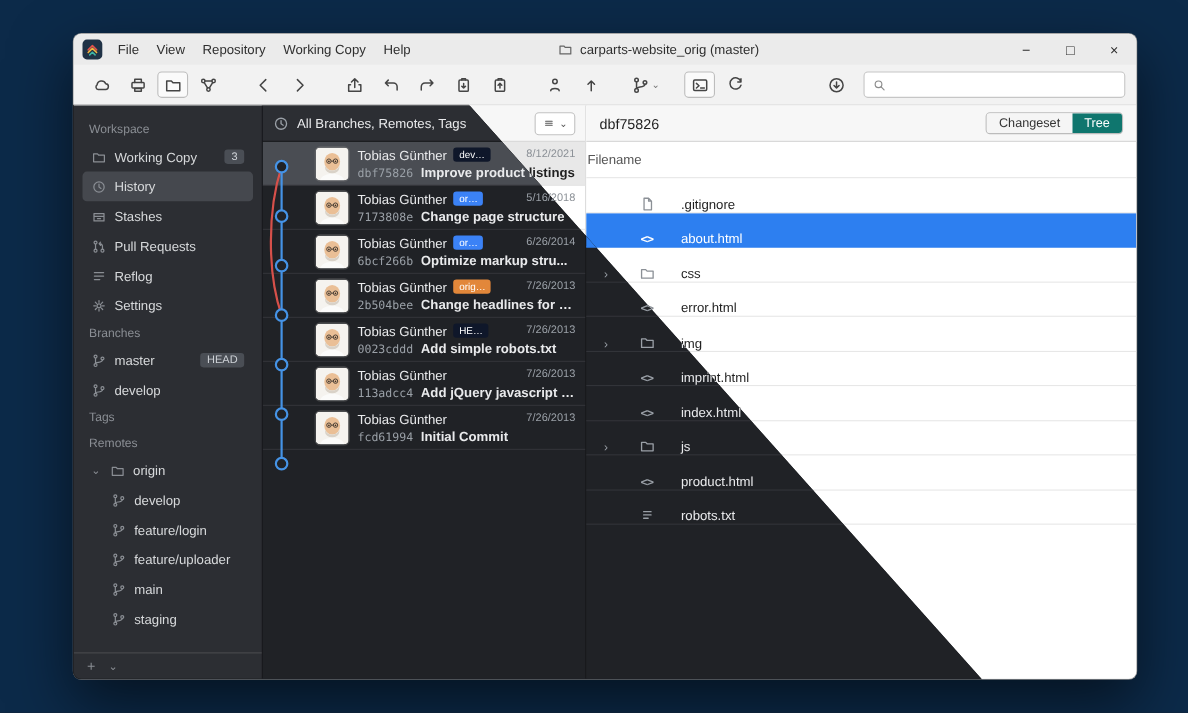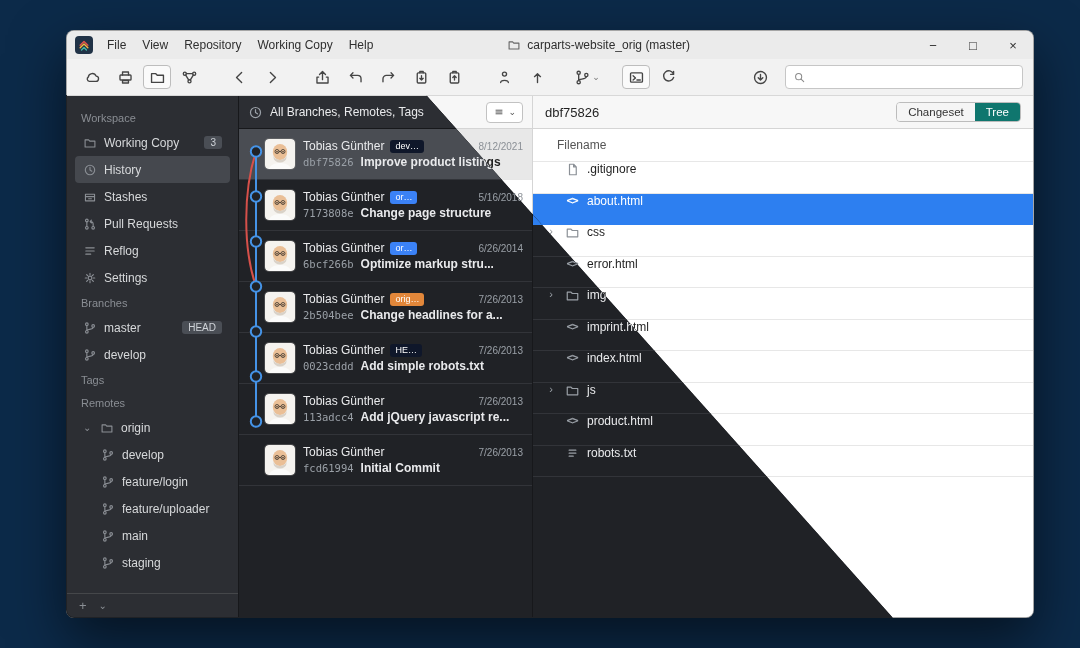--- a/index.html
+++ b/index.html
@@ -45,42 +45,42 @@
 .pill{background:var(--side-badge);color:var(--side-badge-fg);font-size:10px;border-radius:3px;padding:1px 6px}
 .ind{margin-left:18px}
 .side-foot{height:24px;border-top:1px solid rgba(128,128,128,.3);display:flex;align-items:center;gap:12px;padding:0 12px;color:var(--side-muted);font-size:13px;flex:0 0 auto}
 .history{width:294px;display:flex;flex-direction:column;background:var(--panel-bg);border-right:1px solid var(--panel-border);min-width:0}
 .phead{height:33px;background:var(--header-bg);border-bottom:1px solid var(--panel-border);display:flex;align-items:center;gap:7px;padding:0 9px;color:var(--panel-fg);font-size:12px;flex:0 0 auto}
 .phead svg{width:15px;height:15px;color:var(--muted)}
 .filter-btn{margin-left:auto;display:flex;align-items:center;gap:3px;background:#fff;border:1px solid #c2c2c2;border-radius:4px;height:21px;padding:0 6px;color:#555;font-size:9px}
 .filter-btn svg{width:12px;height:12px;color:#555}
 .commits{position:relative;flex:1;min-height:0}
 .graph{position:absolute;left:0;top:0;width:34px;height:315px;pointer-events:none}
-.commit-row{height:51px;display:flex;align-items:center;padding-left:26px;border-bottom:1px solid var(--row-border);gap:8px}
+.commit-row{height:40px;display:flex;align-items:center;padding-left:48px;border-bottom:1px solid var(--row-border);gap:8px}
 .commit-row.sel{background:var(--sel-row)}
 .avatar{width:30px;height:30px;border-radius:4px;overflow:hidden;flex:0 0 auto;box-shadow:0 0 0 1px rgba(128,128,128,.4)}
 .avatar svg{width:30px;height:30px;display:block}
 .cmeta{flex:1;min-width:0;padding-right:9px}
 .crow1{display:flex;align-items:center;gap:6px}
 .author{font-size:12px;color:var(--panel-fg);white-space:nowrap}
 .badge{font-size:9px;color:#fff;border-radius:3px;padding:1.5px 5px;white-space:nowrap}
 .b-blue{background:#0f172a}.b-gray{background:#3b82f6}.b-orange{background:#e2873a}
 .date{margin-left:auto;font-size:10px;color:var(--muted);white-space:nowrap}
 .crow2{display:flex;gap:7px;margin-top:2px;align-items:baseline}
 .hash{font-family:"DejaVu Sans Mono",monospace;font-size:10.5px;color:var(--muted)}
 .msg{font-size:12px;font-weight:bold;color:var(--panel-fg);white-space:nowrap;overflow:hidden;text-overflow:ellipsis}
 .detail{flex:1;display:flex;flex-direction:column;background:var(--panel-bg);min-width:0}
 .detail .phead{justify-content:space-between;padding:0 12px}
 .hash-title{font-size:13px;color:var(--panel-fg)}
 .seg{display:flex;border:1px solid #bcbcbc;border-radius:4px;overflow:hidden}
 .sbtn{font-size:11.5px;padding:3px 11px;background:#f5f5f5;color:#333;border:0}
 .sbtn.active{background:#0f766e;color:#fff}
-.fhead{height:33px;display:flex;align-items:center;padding:0 24px;font-size:12px;color:var(--fname-fg);border-bottom:1px solid var(--row-border);flex:0 0 auto}
+.fhead{height:33px;display:flex;align-items:center;padding:0 1px;font-size:12px;color:var(--fname-fg);border-bottom:1px solid var(--row-border);flex:0 0 auto}
 .file-rows{flex:1}
-.file-row{height:31.5px;display:flex;align-items:flex-start;padding:0 10px 0 12px;border-bottom:1px solid var(--row-border);color:var(--panel-fg);font-size:12px;gap:6px}
+.file-row{height:31.5px;display:flex;align-items:flex-end;padding:0 10px 0 12px;border-bottom:1px solid var(--row-border);color:var(--panel-fg);font-size:12px;gap:22px}
 .file-row .chev{width:12px;font-size:11px;color:var(--muted);text-align:center;flex:0 0 auto}
 .file-row .ficon{width:18px;display:flex;justify-content:center;color:var(--muted);flex:0 0 auto}
 .file-row .ficon svg{width:15px;height:15px}
 .code-glyph{font-family:"DejaVu Sans Mono",monospace;font-size:11px;font-weight:bold;letter-spacing:-1px;color:var(--muted)}
 .file-row.sel{background:#2d7ff0;color:#fff;border-bottom-color:#2d7ff0}
 .file-row.sel .ficon,.file-row.sel .code-glyph,.file-row.sel .chev{color:#fff}
 </style>
 </head>
 <body>
 

